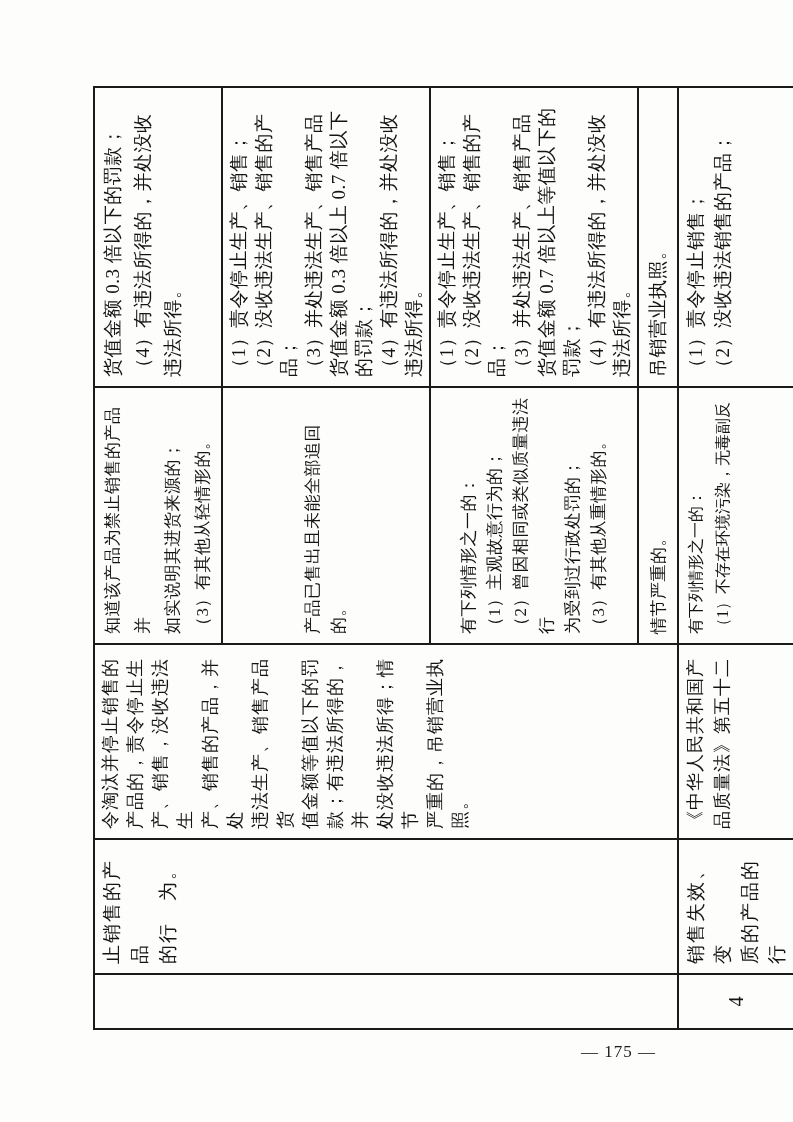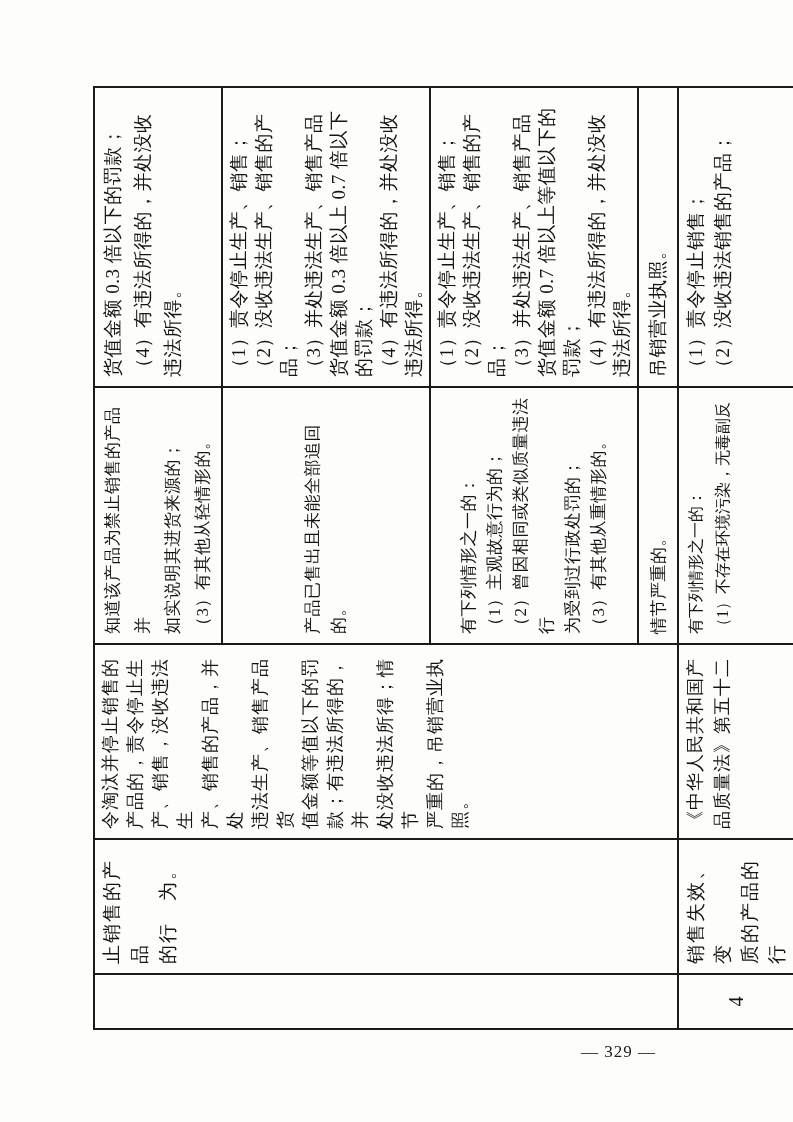--- a/index.html
+++ b/index.html
@@ -152,14 +152,14 @@
 （1）不存在环境污染，无毒副反</div>
         </td>
         <td class="c-pen lh27">
           <div class="txt">（1）责令停止销售；
 （2）没收违法销售的产品；</div>
         </td>
       </tr>
     </tbody>
       </table>
   </div>
-  <div class="pageno">— 329 —</div>
+  <div class="pageno">— 175 —</div>
 </div>
 
 </body></html>

